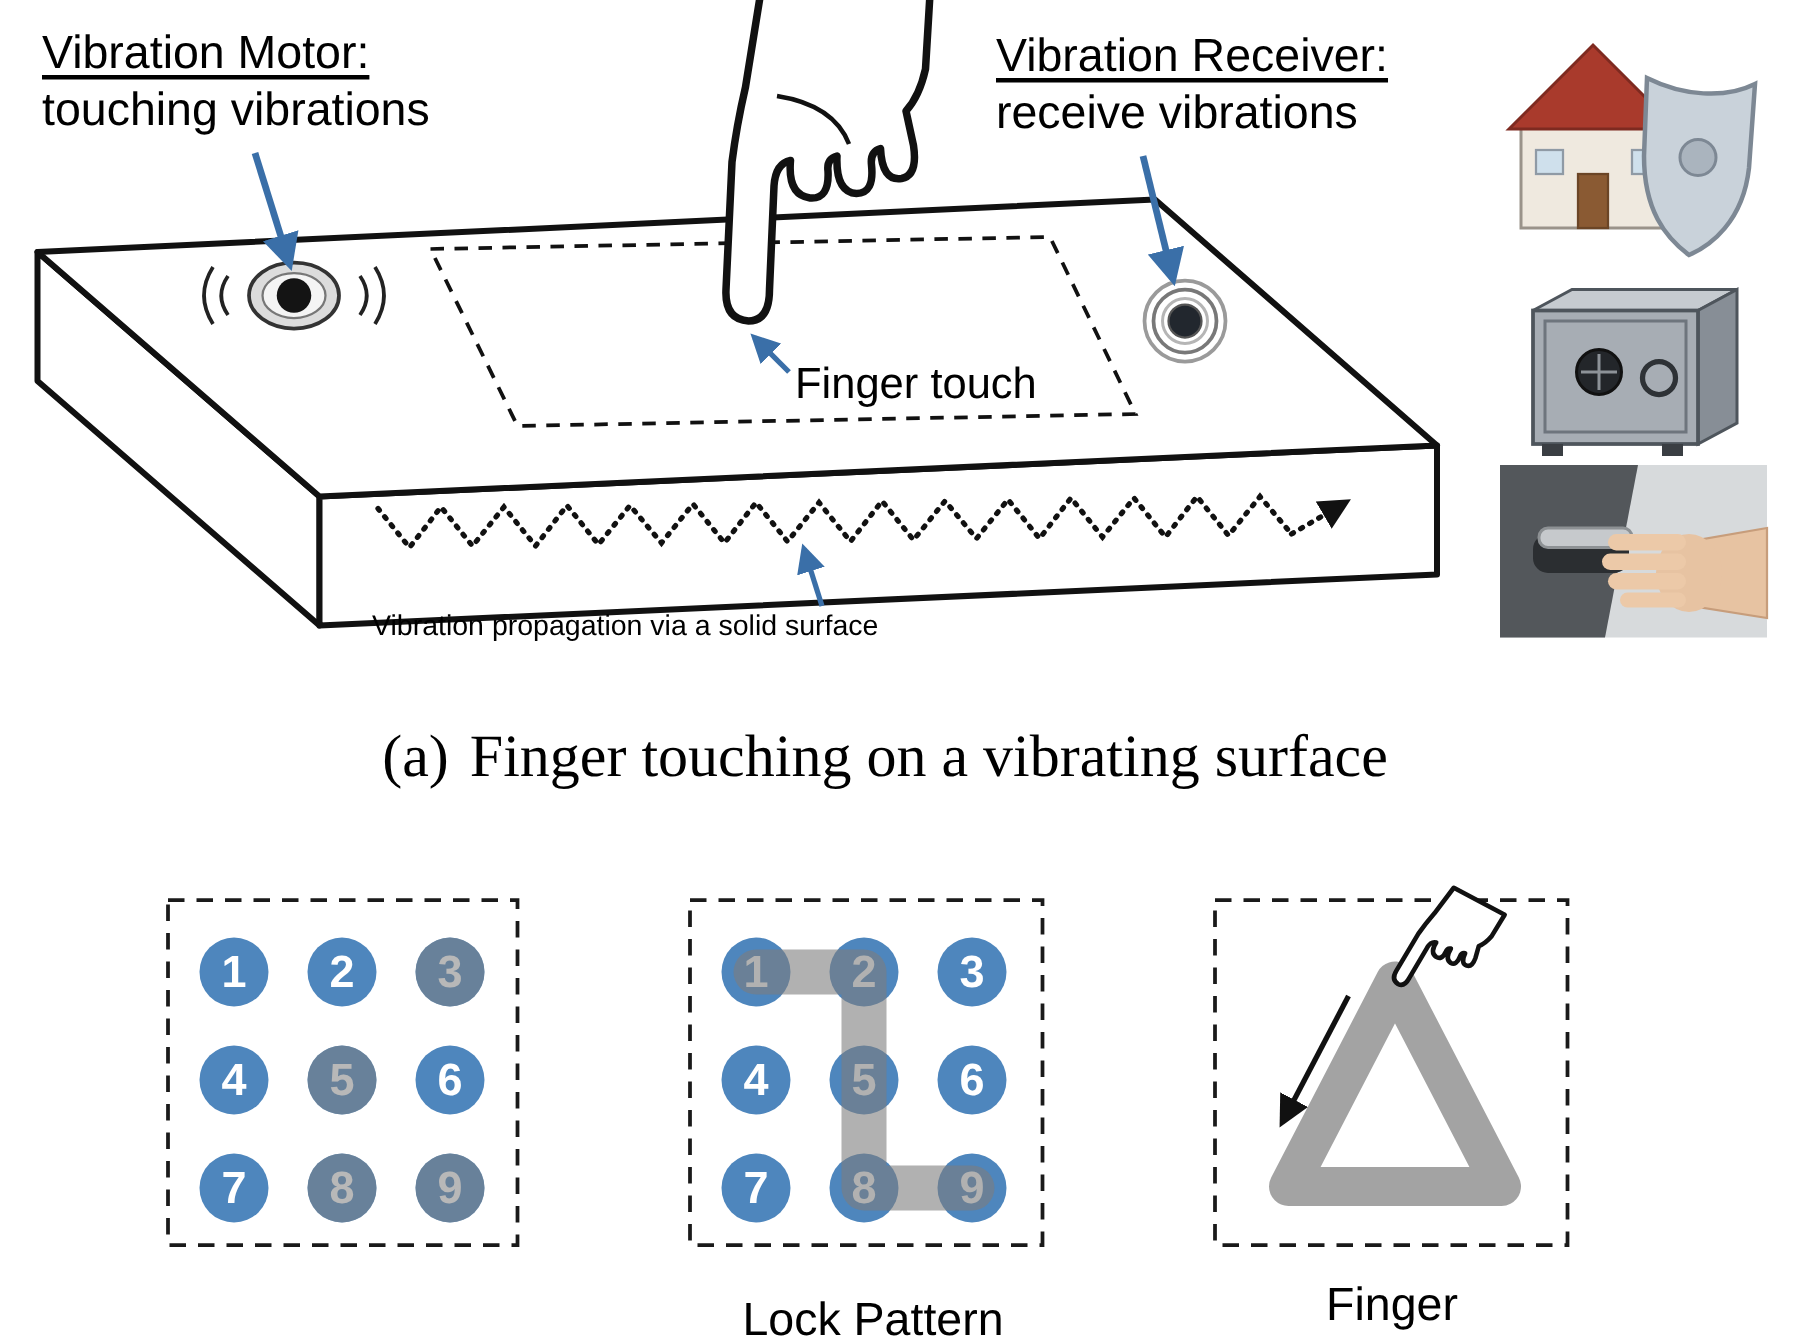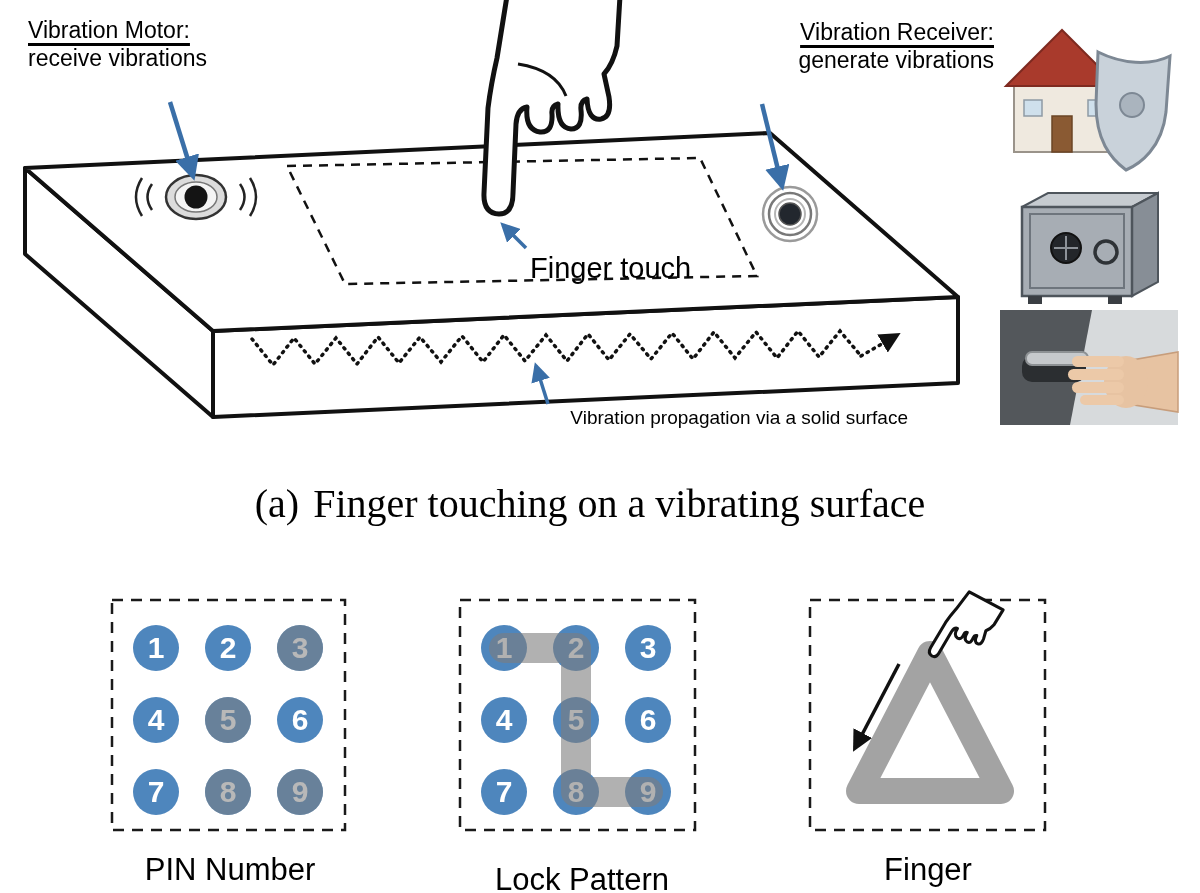--- a/index.html
+++ b/index.html
@@ -1,23 +1,23 @@
 <!DOCTYPE html>
 <html style="--key-blue: #4e86bd; --annotation-blue: #3a6fa8; --overlay-gray: rgba(125,125,125,0.55); --pattern-gray: rgba(125,125,125,0.6); --gesture-gray: rgba(128,128,128,0.72);"><head>
 <meta charset="utf-8">
 <style>
   * { margin:0; padding:0; box-sizing:border-box; }
   html,body { width:1200px; height:893px; background:#ffffff; overflow:hidden; }
   body { position:relative; font-family:"Liberation Sans", sans-serif; color:#000; }
   #stage { position:absolute; left:0; top:0; width:1200px; height:893px; }
   svg#fig { position:absolute; left:0; top:0; }
 
-  .lbl { position:absolute; font-size:23px; line-height:1.22; }
+  .lbl { position:absolute; font-size:31px; line-height:1.22; }
   .und { text-decoration:underline; text-underline-offset:5px; text-decoration-thickness:2.5px; }
-  .tc  { text-align:right; }
+  .tc  { text-align:left; }
 
   .caption { position:absolute; left:220px; top:480px; width:740px; text-align:center;
              font-family:"Liberation Serif", serif; font-size:40px; }
   .caption .cap-gap { display:inline-block; width:14px; }
 
   .panel-label { position:absolute; top:852px; width:260px; text-align:center; font-size:31px; }
 
   .keynum { font-family:"Liberation Sans", sans-serif; font-size:30px; font-weight:700;
             fill:#ffffff; text-anchor:middle; }
 
@@ -175,33 +175,32 @@
 
     <g>
       <path d="M 930 654 L 1001 791 L 859 791 Z" class="gesture-tri" stroke-width="26" stroke-linejoin="round"></path>
       <line x1="899" y1="664" x2="855" y2="748" stroke="#111" stroke-width="3.5" marker-end="url(#arrK)"></line>
       <use href="#handP" transform="translate(932,656) rotate(28) scale(0.34) translate(-499,-214)" fill="#ffffff" stroke="#111" stroke-width="9" stroke-linejoin="round"></use>
     </g>
   </svg>
 
   <div class="lbl" style="left:28px; top:16px;">
     <div class="und">Vibration Motor:</div>
+    <div>touching vibrations</div>
+  </div>
+
+  <div class="lbl tc" style="left:664px; top:18px; width:330px;">
+    <div class="und">Vibration Receiver:</div>
     <div>receive vibrations</div>
   </div>
 
-  <div class="lbl tc" style="left:664px; top:18px; width:330px;">
-    <div class="und">Vibration Receiver:</div>
-    <div>generate vibrations</div>
-  </div>
-
-  <div class="lbl" style="left:530px; top:239px; font-size:29px;margin-top:12px;">Finger touch</div>
+  <div class="lbl" style="left:530px; top:239px; font-size:29px;">Finger touch</div>
 
   <div class="lbl tc" style="left:248px; top:406px; width:660px; font-size:19px;">Vibration propagation via a solid surface</div>
 
   <div class="caption">
     <span>(a)</span><span class="cap-gap"></span><span>Finger touching on a vibrating surface</span>
   </div>
 
-  <div class="panel-label" style="left:100px;">PIN Number</div>
   <div class="panel-label" style="left:452px;margin-top:10px;">Lock Pattern</div>
   <div class="panel-label" style="left:798px;">Finger</div>
 
 </div>
 
 </body></html>

